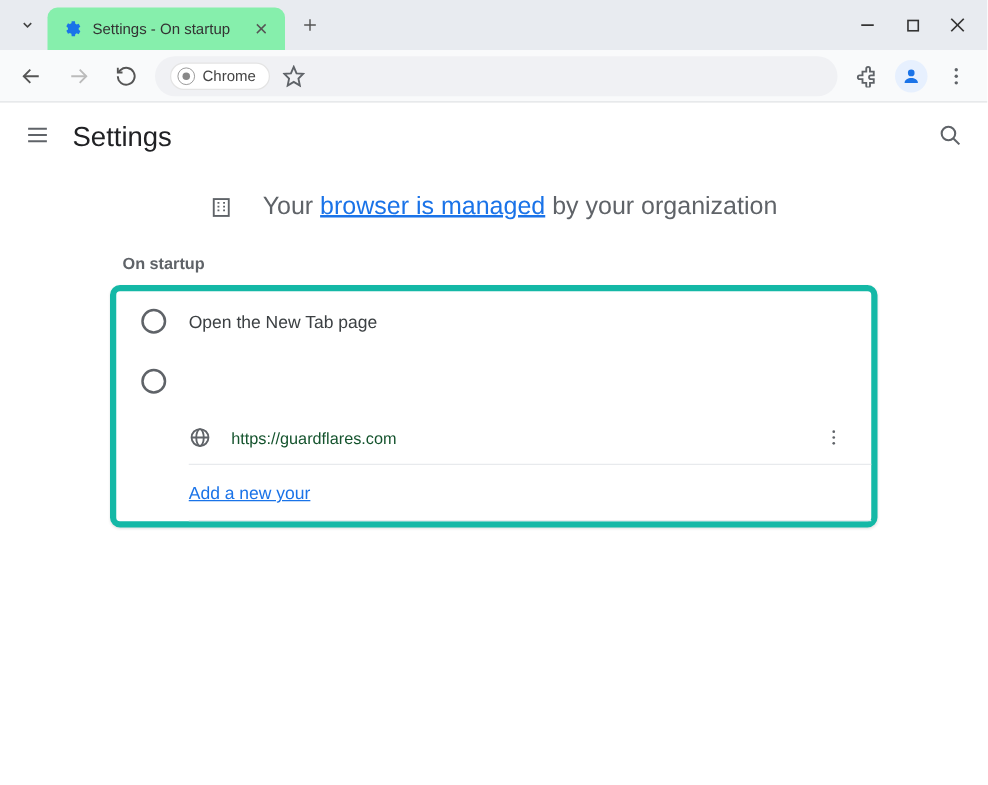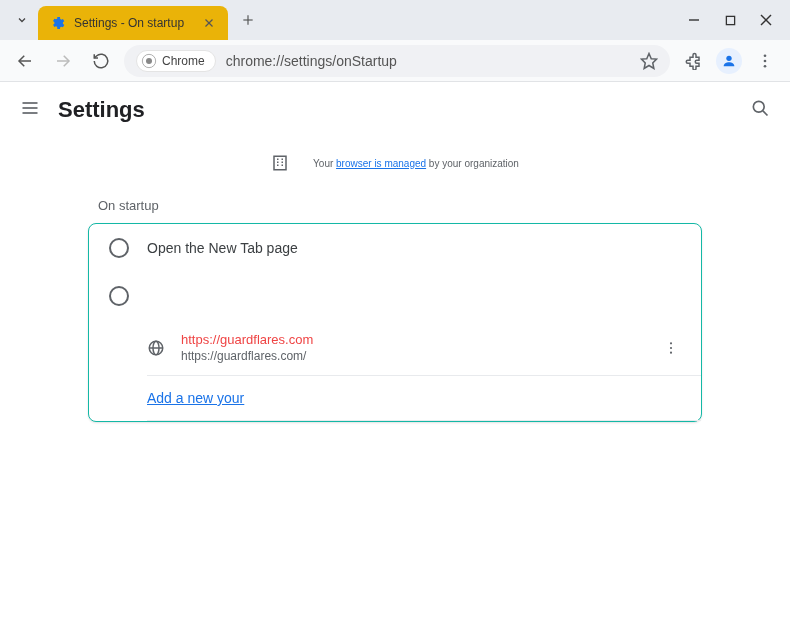--- a/index.html
+++ b/index.html
@@ -1,21 +1,21 @@
 <!DOCTYPE html>
 <html><head>
   <meta charset="utf-8">
   <style>
     * { margin: 0; padding: 0; box-sizing: border-box; font-family: 'Segoe UI', Arial, sans-serif; }
     body { background: #fff; width: 790px; height: 628px; overflow: hidden; }
     
     
     .titlebar { display: flex; align-items: center; height: 40px; background: #e8ebf0; padding: 0 8px; }
     .tabchev { width: 28px; height: 28px; display:flex; align-items:center; justify-content:center; border-radius:6px; color:#444; }
-    .tab { display: flex; align-items: center; gap: 8px; background: #eab308; padding: 6px 12px; border-radius: 8px 8px 0 0; margin-left: 2px; height: 34px; align-self: flex-end; min-width: 190px; }
+    .tab { display: flex; align-items: center; gap: 8px; background: #86efac; padding: 6px 12px; border-radius: 8px 8px 0 0; margin-left: 2px; height: 34px; align-self: flex-end; min-width: 190px; }
     .tab svg.fav { width:16px; height:16px; }
     .tab-title { font-size: 12px; color: #333; flex:1; white-space:nowrap; overflow:hidden; }
     .close-tab { width:14px; color:#555; }
     .newtab { width:28px; height:28px; display:flex;align-items:center;justify-content:center; margin-left:6px; color:#555; }
     .winctrls { margin-left:auto; display:flex; gap:24px; padding-right:10px; }
     .winctrls span { width:12px; height:12px; display:flex; align-items:center; justify-content:center; color:#333; }
     
     
     .toolbar { display:flex; align-items:center; height:42px; padding:0 10px; gap:8px; background:#f9fafb; border-bottom:1px solid #e1e3e6; }
     .navicon { width:30px; height:30px; display:flex;align-items:center;justify-content:center; color:#555; border-radius:50%; }
@@ -23,39 +23,39 @@
     .omnibox { flex:1; display:flex; align-items:center; gap:10px; background:#f0f1f4; border-radius:18px; height:32px; padding:0 12px; }
     .chip { display:flex; align-items:center; gap:5px; background:#fff; border-radius:16px; padding:2px 10px 2px 4px; font-size:12px; color:#444; border:1px solid #e4e4e4; }
     .chip svg { width:16px;height:16px; }
     .url { font-size:14px; color:#555; flex:1; }
     .rtool { width:30px; height:30px; display:flex;align-items:center;justify-content:center; color:#555; }
     .avatar { width:26px;height:26px; border-radius:50%; background:#e7f0fe; display:flex;align-items:center;justify-content:center; }
     
     
     .settingshdr { display:flex; align-items:center; height:56px; padding:0 20px; }
     .hamburger { color:#5f6368; margin-right:18px; }
-    .settings-title { font-size:22px; color:#202124;font-weight:bold; }
+    .settings-title { font-size:22px; color:#202124; }
     .search { margin-left:auto; color:#5f6368; }
     
     
     .content { padding:0 88px 20px 88px; }
-    .banner { display:flex; align-items:center; justify-content:center; gap:24px; padding:16px 0 12px; font-size:10px; color:#5f6368;text-align:center; }
+    .banner { display:flex; align-items:center; justify-content:center; gap:24px; padding:16px 0 12px; font-size:20px; color:#5f6368;text-align:center; }
     .banner svg { width:18px; height:18px; color:#5f6368; }
     .link { color:#1a73e8; text-decoration:underline; cursor:pointer; }
     
-    .section-title { font-size:13px; color:#5f6368; margin:14px 10px 10px; }
-    .card { background:#fff; border:1px solid #14b8a6; border-radius:8px; box-shadow: 0 1px 2px rgba(60,64,67,.15); }
+    .section-title { font-size:13px; color:#5f6368; margin:14px 10px 10px;font-weight:bold; }
+    .card { background:#fff; border:5px solid #14b8a6; border-radius:8px; box-shadow: 0 1px 2px rgba(60,64,67,.15); }
     .row { display:flex; align-items:center; padding:14px 20px; gap:18px; font-size:14px; color:#3c4043; }
     .radio { width:20px; height:20px; border:2px solid #5f6368; border-radius:50%; flex-shrink:0; }
     .radio.sel { border-color:#1a73e8; display:flex; align-items:center; justify-content:center; }
     .radio.sel::after { content:''; width:10px; height:10px; background:#1a73e8; border-radius:50%; }
     .pageitem { display:flex; align-items:center; padding:12px 20px 12px 58px; gap:16px; }
     .globe { width:18px; height:18px; color:#5f6368; flex-shrink:0; }
     .pageinfo { flex:1; }
-    .pageinfo .t1 { font-size:13px; color:#ef4444; }
+    .pageinfo .t1 { font-size:13px; color:#14532d; }
     .pageinfo .t2 { font-size:12px; color:#5f6368; margin-top:2px; }
     .dots { color:#5f6368; width:20px; display:flex; justify-content:center; }
     .sep { border-top:1px solid #e8eaed; margin-left:58px; }
     .linkrow { padding:14px 20px 14px 58px; font-size:14px; }
   </style>
 </head>
 <body>
 
 <div class="titlebar">
   <div class="tabchev">
@@ -120,21 +120,20 @@
       </svg>
     </div>
   <div class="omnibox">
     <div class="chip">
       <svg viewBox="0 0 24 24">
           <circle cx="12" cy="12" r="10" fill="#fff" stroke="#888"></circle>
           <circle cx="12" cy="12" r="4.5" fill="#888"></circle>
         </svg>
       <span>Chrome</span>
     </div>
-    <span class="url">chrome://settings/onStartup</span>
     <svg width="18" height="18" viewBox="0 0 24 24" fill="none" stroke="#5f6368" stroke-width="2">
         <polygon points="12 2 15 9 22 9.5 17 14.5 18.5 22 12 18 5.5 22 7 14.5 2 9.5 9 9"></polygon>
       </svg>
   </div>
   <div class="rtool">
       <svg width="18" height="18" viewBox="0 0 24 24" fill="none" stroke="#5f6368" stroke-width="2">
         <path d="M20 11V7h-4V4a2 2 0 0 0-4 0v3H8v4H5a2 2 0 0 0 0 4h3v4h4v3a2 2 0 0 0 4 0v-3h4v-4h-3a2 2 0 0 1 0-4z" fill="none"></path>
       </svg>
     </div>
   <div class="avatar">
@@ -193,21 +192,20 @@
     </div>
 
     <div class="pageitem">
       <svg class="globe" viewBox="0 0 24 24" fill="none" stroke="currentColor" stroke-width="2">
           <circle cx="12" cy="12" r="9"></circle>
           <ellipse cx="12" cy="12" rx="4" ry="9"></ellipse>
           <line x1="3" y1="12" x2="21" y2="12"></line>
         </svg>
       <div class="pageinfo">
         <div class="t1">https://guardflares.com</div>
-        <div class="t2">https://guardflares.com/</div>
       </div>
       <div class="dots">
           <svg width="16" height="16" viewBox="0 0 24 24" fill="currentColor">
             <circle cx="12" cy="5" r="1.6"></circle>
             <circle cx="12" cy="12" r="1.6"></circle>
             <circle cx="12" cy="19" r="1.6"></circle>
           </svg>
         </div>
     </div>
     <div class="sep"></div>

